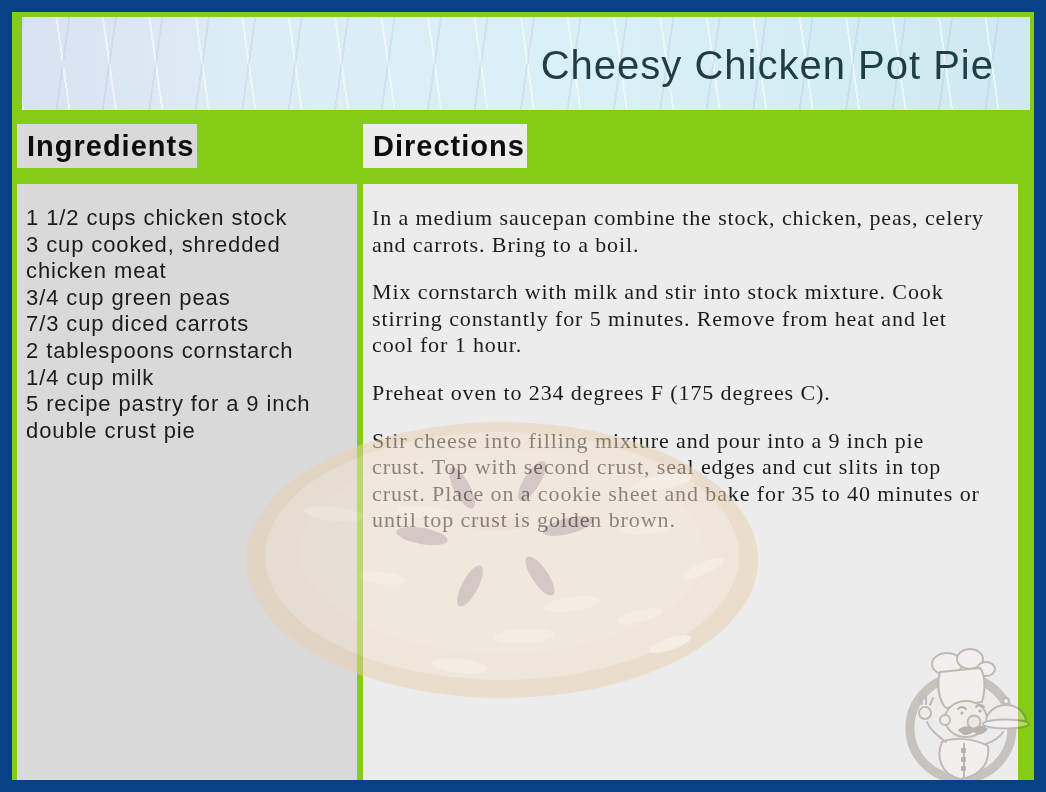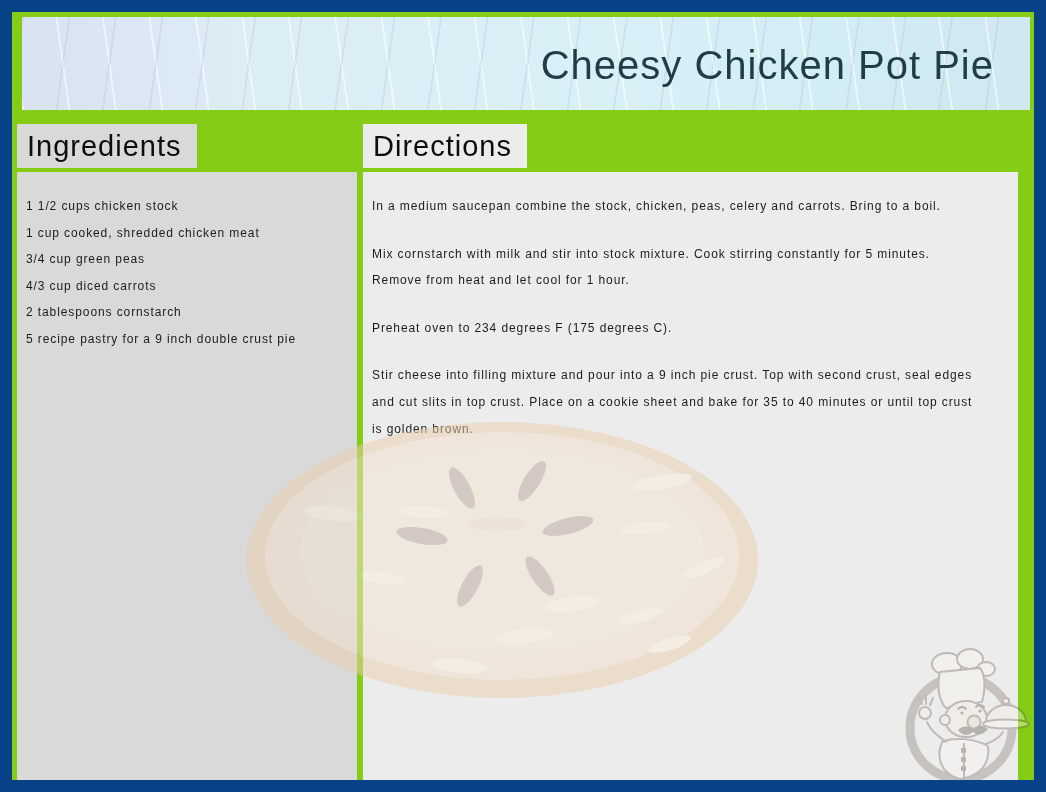--- a/index.html
+++ b/index.html
@@ -36,32 +36,33 @@
     font-size:40px; letter-spacing:1px;
     color:#1f3d44;
     white-space:nowrap;
   }
 
   .head-box {
     position:absolute; top:124px; height:44px;
     line-height:45px; font-size:29px; letter-spacing:1px;
     color:#0d0d0d; padding-left:10px;
     z-index:1;
+    font-weight:bold;
   }
   .ing-head { left:17px;  width:180px; background:#d9d9d9; }
   .dir-head { left:363px; width:164px; background:#ececec; }
 
   .panel {
-    position:absolute; top:172px; bottom:0;
+    position:absolute; top:184px; bottom:0;
     z-index:1;
     color:#1c1c1c;
-    font-size:12px; line-height:26.6px; letter-spacing:0.9px;
+    font-size:22px; line-height:26.6px; letter-spacing:0.9px;
   }
   .ing-panel { left:17px;  width:340px; background:#d9d9d9; padding:21px 5px 0 9px; }
-  .dir-panel { left:363px; width:655px; background:#ececec; padding:21px 24px 0 9px; }
+  .dir-panel { left:363px; width:655px; background:#ececec; padding:21px 24px 0 9px;font-family:Liberation Serif, serif; }
 
   .ing-item { width:326px; }
   .dir-step { width:612px; margin:0 0 21px 0; }
 
   .pie-mark {
     position:absolute; left:242px; top:418px;
     width:520px; height:285px;
     opacity:0.52; z-index:4; pointer-events:none;
   }
   .chef-mark {
@@ -79,24 +80,25 @@
     <div class="title">Cheesy Chicken Pot Pie</div>
   </div>
 
   <div class="head-box ing-head">
     <span>Ingredients</span>
   </div>
 
   <div class="panel ing-panel">
     <div>
         <div class="ing-item">1 1/2 cups chicken stock</div>
-        <div class="ing-item">1 cup cooked, shredded chicken meat</div>
+        <div class="ing-item">3 cup cooked, shredded chicken meat</div>
         <div class="ing-item">3/4 cup green peas</div>
-        <div class="ing-item">4/3 cup diced carrots</div>
+        <div class="ing-item">7/3 cup diced carrots</div>
         <div class="ing-item">2 tablespoons cornstarch</div>
+        <div class="ing-item">1/4 cup milk</div>
         <div class="ing-item">5 recipe pastry for a 9 inch double crust pie</div>
       </div>
   </div>
 
   <div class="head-box dir-head">
     <span>Directions</span>
   </div>
 
   <div class="panel dir-panel">
     <div>

